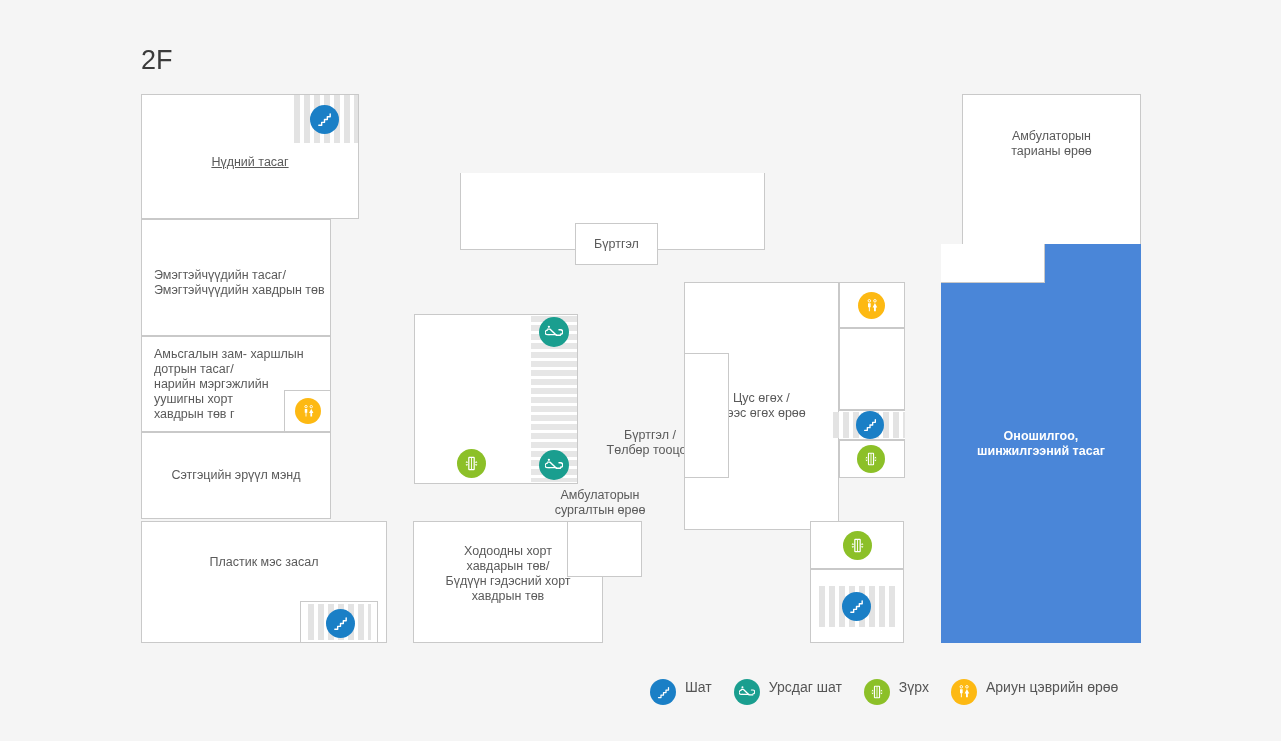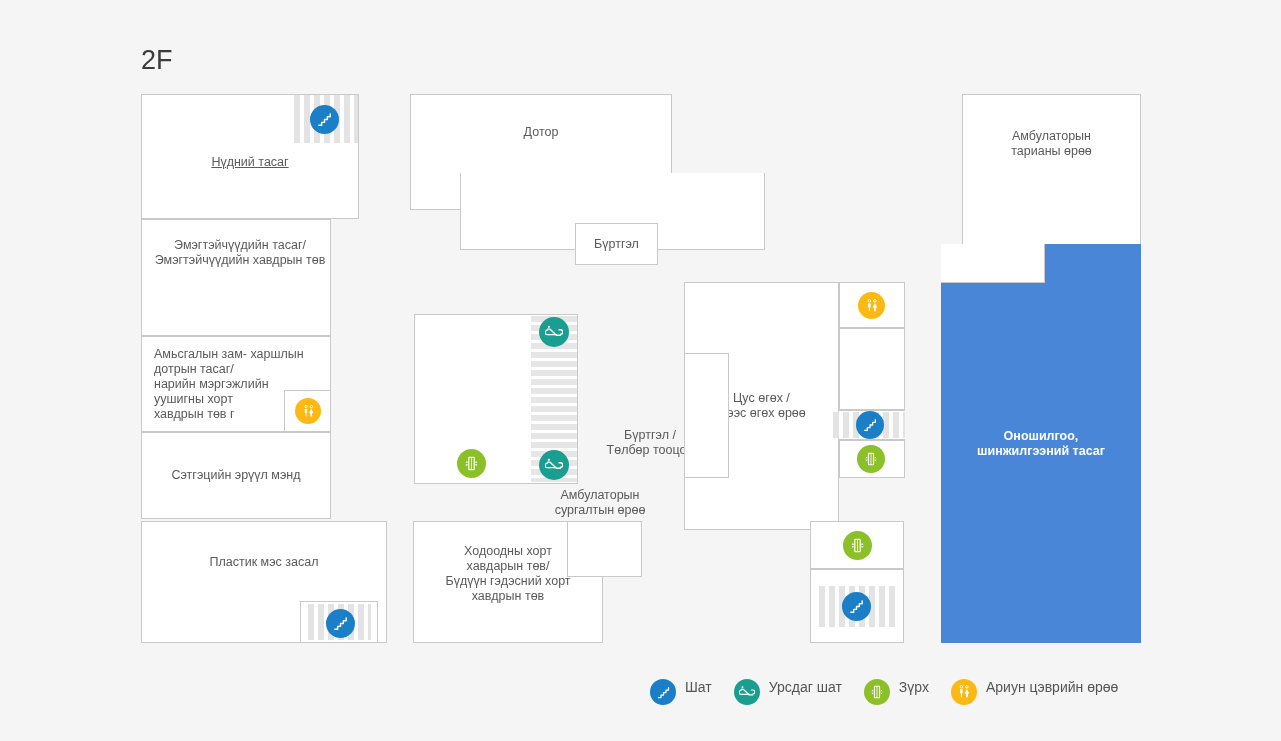--- a/index.html
+++ b/index.html
@@ -154,34 +154,31 @@
   <div class="room" style="left:141px; top:94px; width:150px; height:125px; border-right:none;"></div>
   <div class="float-label" style="left:141px; top:155px; width:218px;text-decoration:underline;">Нүдний тасаг</div>
 
   <div class="hatch-stairs" style="left:294px; top:95px; width:64px; height:48px;"></div>
   <div class="map-icon ic-stairs" style="left:310px; top:105px; width:29px; height:29px;">
     <svg width="17" height="17" viewBox="0 0 24 24" aria-hidden="true">
       <path d="M4 20 L8 20 L8 16 L12 16 L12 12 L16 12 L16 8 L20 8 L20 4" fill="none" stroke="#ffffff" stroke-width="2" stroke-linecap="round" stroke-linejoin="round"></path>
     </svg>
   </div>
 
-  <div class="room label-top" style="left:410px; top:94px; width:262px; height:116px;">
-    <span class="room-label" style="padding-top:30px;">Дотор</span>
-  </div>
   <div class="room" style="left:460px; top:173px; width:305px; height:77px; border-top:none;"></div>
   <div class="room" style="left:460px; top:173px; width:212px; height:77px; border-top:none; border-right:none;"></div>
 
 
   <div class="room" style="left:962px; top:94px; width:179px; height:155px;">
     <span class="room-label" style="position:relative; top:-28px;">Амбулаторын
 тарианы өрөө</span>
   </div>
 
   <div class="room label-top" style="left:141px; top:219px; width:190px; height:117px;">
-    <span class="room-label" style="padding-top:18px; text-align:center; width:100%; padding-left:12px;">Эмэгтэйчүүдийн тасаг/
+    <span class="room-label" style="padding-top:48px; text-align:left; width:100%; padding-left:12px;">Эмэгтэйчүүдийн тасаг/
 Эмэгтэйчүүдийн хавдрын төв</span>
   </div>
 
   <div class="room label-top" style="left:141px; top:336px; width:190px; height:96px;">
     <span class="room-label" style="text-align:left; width:100%; padding-left:12px;">Амьсгалын зам- харшлын
 дотрын тасаг/
 нарийн мэргэжлийн
 уушигны хорт
 хавдрын төв г</span>
   </div>

